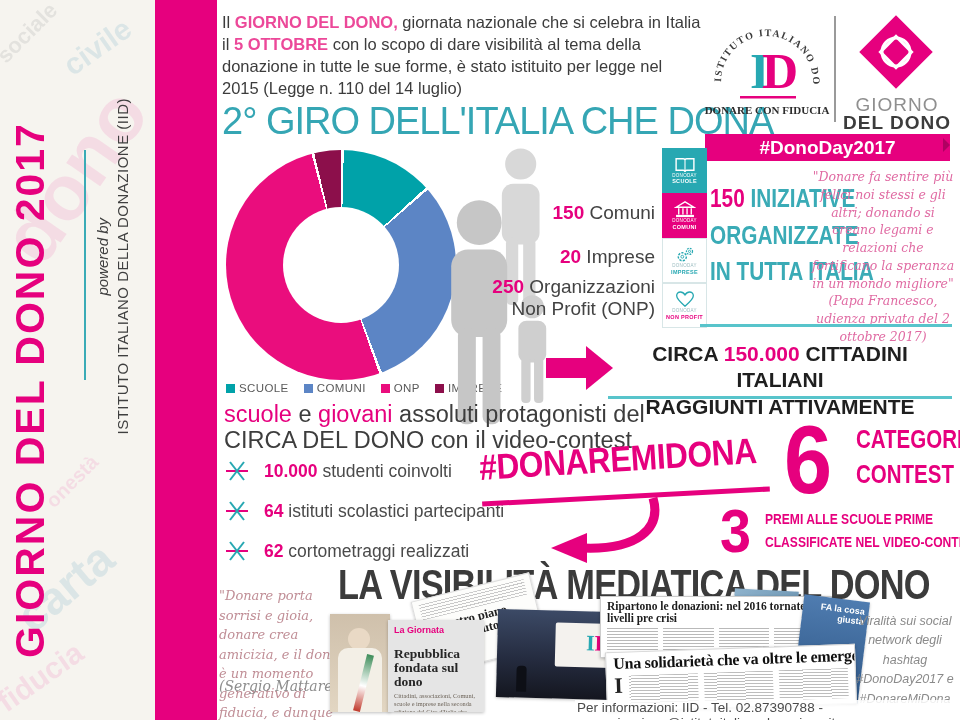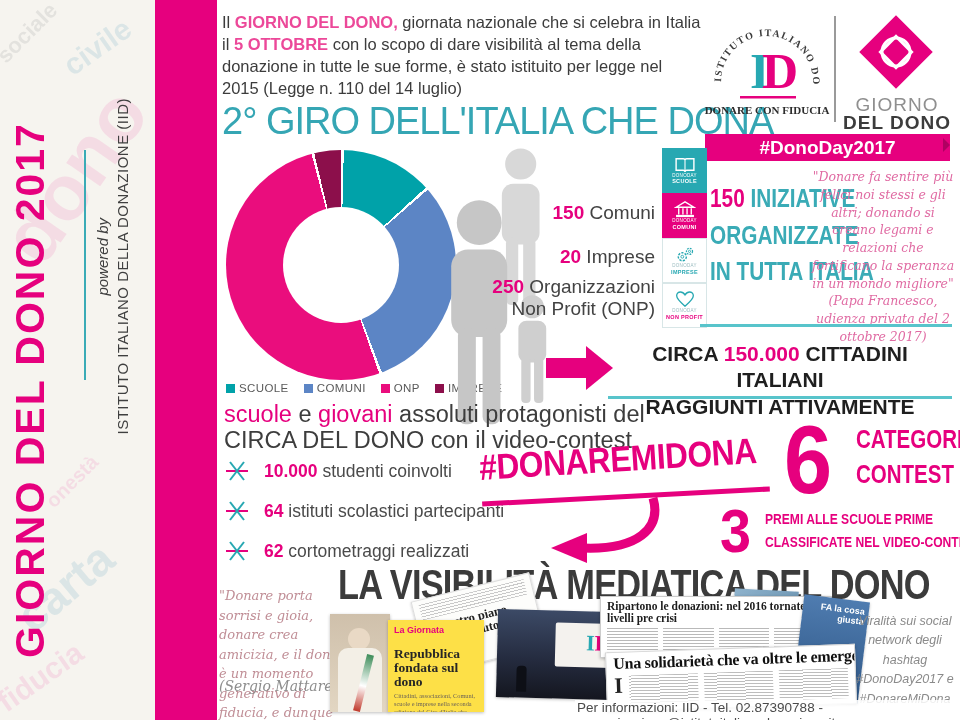--- a/index.html
+++ b/index.html
@@ -91,21 +91,21 @@
 .media-title{left:338px;top:560px;font-size:43px;font-weight:800;color:#3b3b3b;
   transform:scaleX(.8);transform-origin:0 0;white-space:nowrap;letter-spacing:-1px}
 .matt-attr{left:219px;top:678px;font-size:14px;color:#8d8d8d;font-family:"DejaVu Serif",serif;font-style:italic}
 
 
 .clip{position:absolute;box-shadow:0 1px 3px rgba(0,0,0,.25)}
 .pope{left:330px;top:614px;width:60px;height:98px;background:linear-gradient(180deg,#cfc0ab,#e2d6c2);z-index:3;overflow:hidden}
 .pope .head{position:absolute;left:18px;top:14px;width:22px;height:22px;border-radius:50%;background:#e9d9c5}
 .pope .body{position:absolute;left:8px;top:34px;width:44px;height:64px;border-radius:10px 10px 0 0;background:#f3efe6}
 .pope .sash{position:absolute;left:30px;top:40px;width:7px;height:58px;background:linear-gradient(180deg,#3e8d5a,#fff 55%,#c0392b);transform:rotate(14deg)}
-.giornata{left:388px;top:620px;width:96px;height:92px;background:#fde047;z-index:4;padding:5px 6px;overflow:hidden}
+.giornata{left:388px;top:620px;width:96px;height:92px;background:#e5e5e5;z-index:4;padding:5px 6px;overflow:hidden}
 .giornata .kick{color:#e6007e;font-size:9px;font-weight:bold}
 .giornata .head{font-family:"Liberation Serif",serif;font-weight:bold;font-size:13.5px;color:#262626;line-height:1.02;margin-top:12px}
 .giornata .body{font-family:"Liberation Serif",serif;font-size:6.3px;color:#6b6257;margin-top:4px;line-height:1.25}
 .clip2{left:418px;top:586px;width:122px;height:76px;background:#fdfdfb;border:1px solid #ddd;
   transform:rotate(-14deg);z-index:2;padding:4px 6px;overflow:hidden}
 .clip2 .lines{height:16px;background:repeating-linear-gradient(#c9c9c9 0 1px,transparent 1px 3px)}
 .clip2 .head{font-family:"Liberation Serif",serif;font-weight:bold;font-size:12.5px;color:#222;line-height:1.05;margin-top:3px}
 .event{left:497px;top:612px;width:226px;height:88px;background:linear-gradient(180deg,#3c4a66 0%,#252c40 55%,#14161f 100%);transform:rotate(1.5deg);z-index:5;overflow:hidden}
 .event .screen{position:absolute;left:58px;top:12px;width:86px;height:44px;background:#f4f2ee;border-radius:2px;text-align:center}
 .event .screen .id{font-family:"Liberation Serif",serif;font-weight:bold;font-size:22px;line-height:40px}

